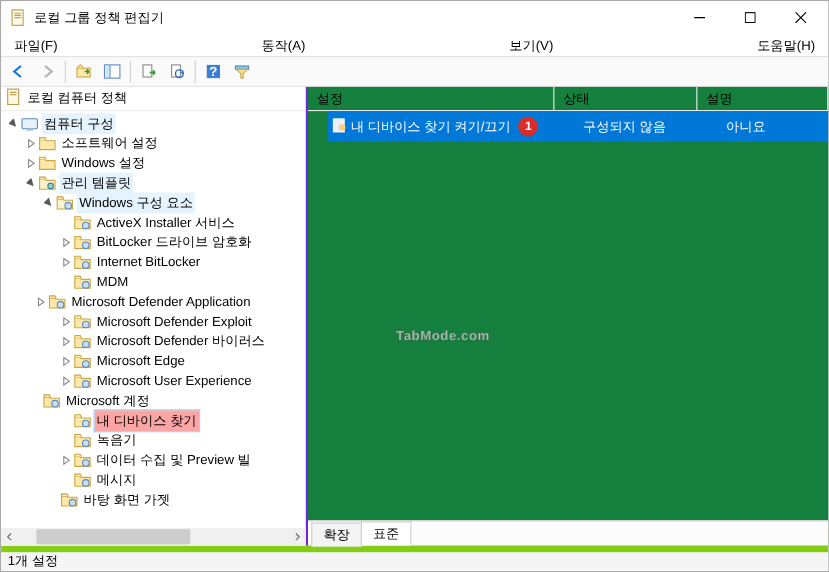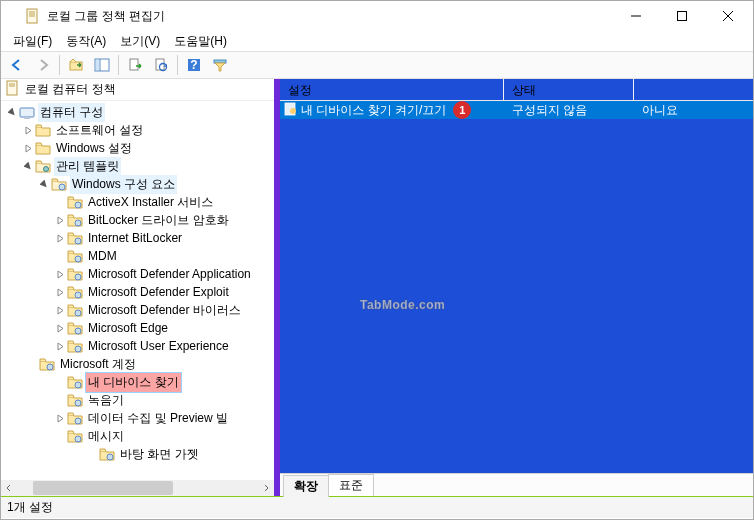--- a/index.html
+++ b/index.html
@@ -1,33 +1,33 @@
 <!DOCTYPE html>
 <html><head>
 <meta charset="utf-8">
 <style>
 * { box-sizing: border-box; margin: 0; padding: 0; font-family: "Segoe UI", "Malgun Gothic", sans-serif; font-size: 12px; }
 body { width: 754px; height: 520px; background: #fff; overflow: hidden; border: 1px solid #aaa; }
 
-.titlebar { height: 30px; display: flex; align-items: center; padding: 0 2px 0 8px; margin-left: 16px; }
+.titlebar { height: 30px; display: flex; align-items: center; padding: 0 2px 0 8px; }
 .titlebar .icon { width: 16px; height: 16px; margin-right: 6px; }
 .titlebar .title { flex: 1; font-size: 12px; color: #000; }
 .winbtn { width: 46px; height: 30px; display: flex; align-items: center; justify-content: center; }
 .winbtn svg { width: 10px; height: 10px; }
 
-.menubar { height: 20px; display: flex; align-items: center; padding: 0 6px; gap: 2px; }
+.menubar { height: 20px; display: flex; align-items: center; padding: 0 6px; gap: 18px; justify-content: space-between; }
 .menuitem { padding: 2px 6px; font-size: 12px; color: #000; }
 
 .toolbar { height: 28px; border-top: 1px solid #e0e0e0; border-bottom: 1px solid #e0e0e0; display: flex; align-items: center; padding: 0 4px; gap: 2px; background: #fafafa; }
 .tbtn { width: 24px; height: 24px; display: flex; align-items: center; justify-content: center; border: 1px solid transparent; border-radius: 2px; }
 .tsep { width: 1px; height: 20px; background: #d0d0d0; margin: 0 2px; }
 
 .content { display: flex; height: 417px; }
-.tree-pane { width: 279px; border-right: 6px solid #6d28d9; overflow: hidden; position: relative; background: #fff; }
-.detail-pane { flex: 1; display: flex; flex-direction: column; background: #1d4ed8; }
+.tree-pane { width: 279px; border-right: 2px solid #6d28d9; overflow: hidden; position: relative; background: #fff; }
+.detail-pane { flex: 1; display: flex; flex-direction: column; background: #15803d; }
 
 .tree-root-row { display: flex; align-items: center; height: 22px; padding: 0 4px; border-bottom: 1px solid #eee; gap: 4px; }
 .tree-body { padding: 2px 0; overflow-y: auto; overflow-x: auto; height: 392px; }
 .tree-row { display: flex; align-items: center; height: 18px; white-space: nowrap; }
 .expander { width: 14px; height: 14px; display: flex; align-items: center; justify-content: center; flex-shrink: 0; }
 .expander svg { width: 9px; height: 9px; }
 .folder-icon { width: 16px; height: 14px; margin-right: 3px; flex-shrink: 0; }
 .tree-label { font-size: 12px; padding: 1px 2px; }
 .tree-label.sel { background: #fca5a5; outline: 1px solid #99d1ff; }
 .tree-label.sel2 { background: #e5f3ff; }
@@ -35,33 +35,33 @@
 .hscroll .thumb { height: 14px; width: 140px; background: #cdcdcd; margin-left: 16px; border-radius: 2px; }
 .hscroll .arrow { width: 16px; height: 16px; display: flex; align-items: center; justify-content: center; }
 
 .columns { display: flex; height: 22px; border-bottom: 1px solid #e8e8e8; }
 .col { border-right: 1px solid #f0f0f0; padding: 3px 8px; font-size: 12px; color: #000; }
 .col1 { width: 224px; }
 .col2 { width: 130px; }
 .col3 { flex: 1; }
 
 .list-body { flex: 1; overflow: auto; position: relative; }
-.list-row { display: flex; height: 18px; align-items: center; font-size: 12px; }
+.list-row { display: flex; height: 28px; align-items: center; font-size: 12px; margin-left: 18px; }
 .list-row.selected { background: #0078d7; color: #fff; }
 .list-row .cell1 { width: 224px; padding-left: 4px; display: flex; align-items: center; gap: 3px; }
 .list-row .cell2 { width: 130px; padding-left: 8px; }
 .list-row .cell3 { flex: 1; padding-left: 8px; }
 .badge { width: 18px; height: 18px; border-radius: 50%; background: #d92b2b; color: #fff; display: flex; align-items: center; justify-content: center; font-weight: bold; font-size: 11px; margin-left: 4px; }
 
 .tabs { height: 23px; border-top: 1px solid #d0d0d0; display: flex; align-items: flex-end; padding-left: 3px; background: #fcfcfc; }
 .tab { border: 1px solid #ccc; border-bottom: none; padding: 2px 10px; font-size: 12px; background: #fff; margin-right: -1px; position: relative; }
 .tab.active { background: #fff; z-index: 1; }
-.tab:not(.active) { background: #f4f4f4; top: 1px; font-weight: bold; }
-
-.statusbar { height: 22px; border-top: 1px solid #84cc16; padding: 2px 6px; font-size: 12px; background: #f5f5f5; display: flex; align-items: center; }
+.tab:not(.active) { background: #f4f4f4; top: 1px; }
+
+.statusbar { height: 22px; border-top: 6px solid #84cc16; padding: 2px 6px; font-size: 12px; background: #f5f5f5; display: flex; align-items: center; }
 
 .watermark { position: absolute; left: 80px; top: 192px; font-size: 18px; font-weight: bold; color: rgba(0,0,0,0.12); pointer-events: none; font-family: Arial; letter-spacing: 0.5px; }
 .watermark span { color: rgba(255,255,255,0.7); -webkit-text-stroke: 1.2px rgba(80,80,80,0.35); }
 </style>
 </head>
 <body>
 
 <div class="titlebar">
   <span class="icon">
     <svg viewBox="0 0 16 16">
@@ -263,21 +263,21 @@
         </div>
         <div class="tree-row" style="padding-left:52px">
           <span class="expander"></span>
           <span class="folder-icon"><svg width="16" height="14" viewBox="0 0 16 14">
               <path d="M1 4 L1 13 L15 13 L15 5 L7 5 L6 4 Z" fill="#ffe9a8" stroke="#caa64a"></path>
               <path d="M1 4 L1 2 L6 2 L7 4" fill="#ffe9a8" stroke="#caa64a"></path>
               <circle cx="11" cy="10" r="3" fill="#cde" stroke="#5a8bc4"></circle>
             </svg></span>
           <span class="tree-label">MDM</span>
         </div>
-        <div class="tree-row" style="padding-left:52px">
+        <div class="tree-row" style="padding-left:29px">
           <span class="expander">
             <svg viewBox="0 0 9 9">
               <path d="M2 1 L7 4.5 L2 8 Z" fill="none" stroke="#888"></path>
             </svg>
           </span>
           <span class="folder-icon"><svg width="16" height="14" viewBox="0 0 16 14">
               <path d="M1 4 L1 13 L15 13 L15 5 L7 5 L6 4 Z" fill="#ffe9a8" stroke="#caa64a"></path>
               <path d="M1 4 L1 2 L6 2 L7 4" fill="#ffe9a8" stroke="#caa64a"></path>
               <circle cx="11" cy="10" r="3" fill="#cde" stroke="#5a8bc4"></circle>
             </svg></span>
@@ -377,21 +377,21 @@
         </div>
         <div class="tree-row" style="padding-left:52px">
           <span class="expander"></span>
           <span class="folder-icon"><svg width="16" height="14" viewBox="0 0 16 14">
               <path d="M1 4 L1 13 L15 13 L15 5 L7 5 L6 4 Z" fill="#ffe9a8" stroke="#caa64a"></path>
               <path d="M1 4 L1 2 L6 2 L7 4" fill="#ffe9a8" stroke="#caa64a"></path>
               <circle cx="11" cy="10" r="3" fill="#cde" stroke="#5a8bc4"></circle>
             </svg></span>
           <span class="tree-label">메시지</span>
         </div>
-        <div class="tree-row" style="padding-left:84px">
+        <div class="tree-row" style="padding-left:40px">
           <span class="expander"></span>
           <span class="folder-icon"><svg width="16" height="14" viewBox="0 0 16 14">
               <path d="M1 4 L1 13 L15 13 L15 5 L7 5 L6 4 Z" fill="#ffe9a8" stroke="#caa64a"></path>
               <path d="M1 4 L1 2 L6 2 L7 4" fill="#ffe9a8" stroke="#caa64a"></path>
               <circle cx="11" cy="10" r="3" fill="#cde" stroke="#5a8bc4"></circle>
             </svg></span>
           <span class="tree-label">바탕 화면 가젯</span>
         </div>
       </div>
     <div class="hscroll">
@@ -407,20 +407,21 @@
             <path d="M3 1 L6 4 L3 7" fill="none" stroke="#666"></path>
           </svg>
         </div>
     </div>
   </div>
 
   <div class="detail-pane">
     <div class="columns">
       <div class="col col1">설정</div>
       <div class="col col2">상태</div>
+      <div class="col col3">설명</div>
     </div>
     <div class="list-body">
       <div class="list-row selected">
         <div class="cell1">
           <span><svg width="14" height="14" viewBox="0 0 14 14">
                 <rect x="1" y="1" width="10" height="12" fill="#e8f0fa" stroke="#fff" stroke-opacity="0.8"></rect>
                 <circle cx="9" cy="9" r="3" fill="#ffd070"></circle>
               </svg></span>
           <span>내 디바이스 찾기 켜기/끄기</span>
           <span class="badge">1</span>

